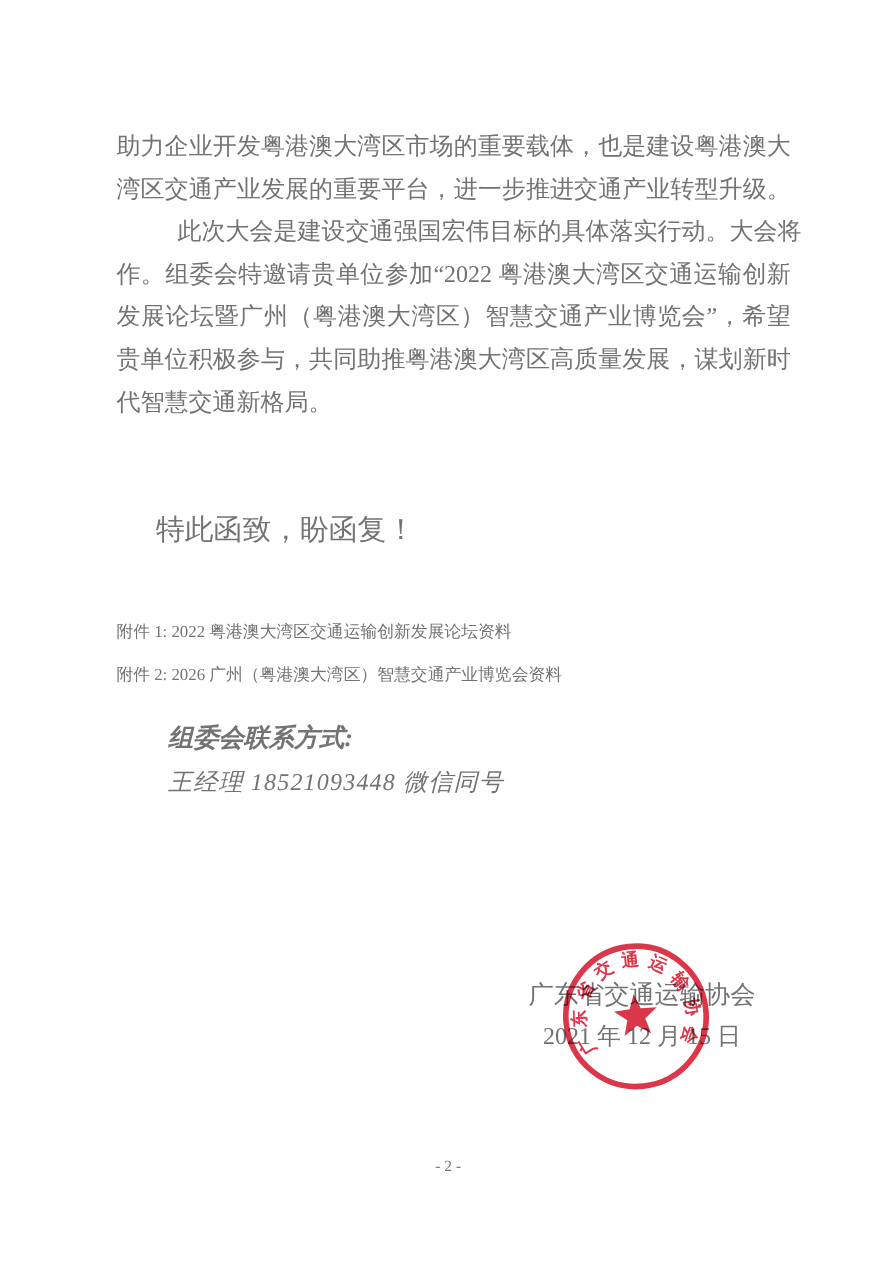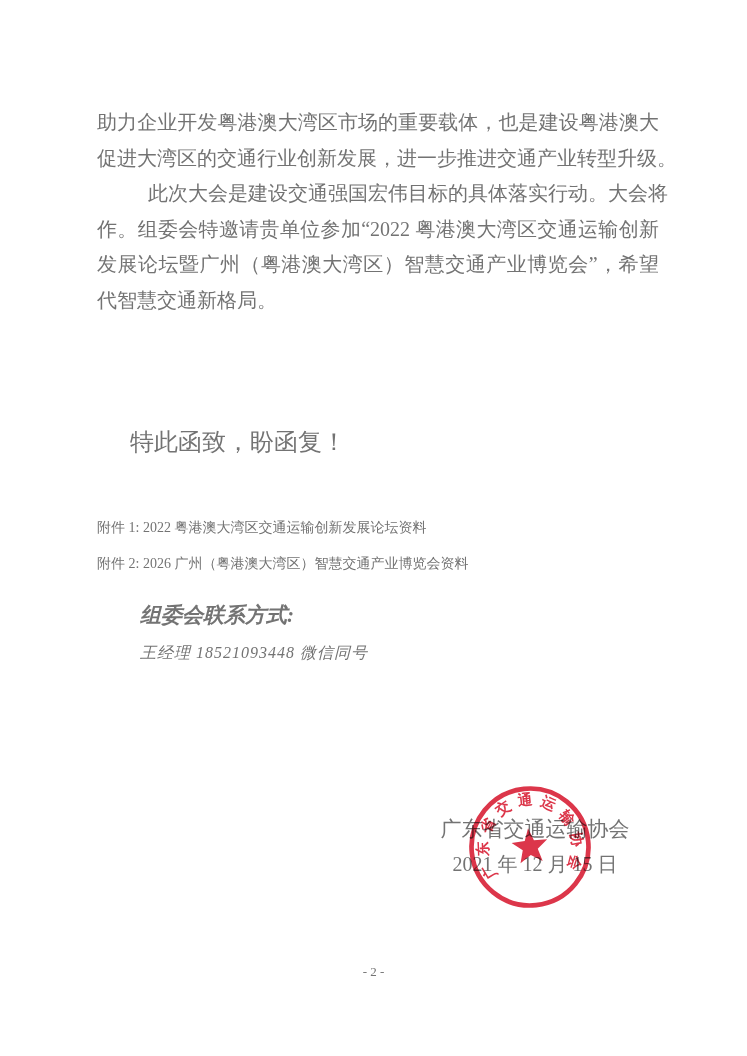--- a/index.html
+++ b/index.html
@@ -34,21 +34,21 @@
     margin-top:16px;
   }
   .attach-block .aline { height:35.6px; line-height:35.6px; white-space:nowrap; }
   .contact-block {
     position:absolute; left:140px; top:597px;font-style:italic;
   }
   .contact-heading {
     font-size:21px; line-height:37px; font-weight:bold; white-space:nowrap;
   }
   .contact-line {
-    font-size:16px; line-height:37px; white-space:nowrap; letter-spacing:1px;
+    font-size:20px; line-height:37px; white-space:nowrap; letter-spacing:1px;
   }
   .signature-block {
     position:absolute; left:420px; top:812px; width:230px;
     text-align:center;
   }
   .signature-org { font-size:21px; line-height:35px; white-space:nowrap; }
   .signature-date { font-size:20px; line-height:35px; white-space:nowrap; }
   .seal {
     position:absolute; left:464px; top:781px; width:132px; height:132px;
     mix-blend-mode:multiply; opacity:0.92;
@@ -60,24 +60,25 @@
     text-align:center; font-size:13px; line-height:16px;
   }
 </style>
 </head>
 <body>
 
 <div class="page">
 
   <div class="body-block">
     <div class="bline">助力企业开发粤港澳大湾区市场的重要载体，也是建设粤港澳大</div>
-    <div class="bline">促进大湾区的交通行业创新发展，进一步推进交通产业转型升级。</div>
+    <div class="bline">湾区交通产业发展的重要平台，进一步推进交通产业转型升级。</div>
     <div class="bline indent">此次大会是建设交通强国宏伟目标的具体落实行动。大会将</div>
     <div class="bline">作。组委会特邀请贵单位参加“2022 粤港澳大湾区交通运输创新</div>
     <div class="bline">发展论坛暨广州（粤港澳大湾区）智慧交通产业博览会”，希望</div>
+    <div class="bline">贵单位积极参与，共同助推粤港澳大湾区高质量发展，谋划新时</div>
     <div class="bline endline">代智慧交通新格局。</div>
   </div>
 
   <div class="closing-block">特此函致，盼函复！</div>
 
   <div class="attach-block">
     <div class="aline">附件 1: 2022 粤港澳大湾区交通运输创新发展论坛资料</div>
     <div class="aline">附件 2: 2026 广州（粤港澳大湾区）智慧交通产业博览会资料</div>
   </div>
 

